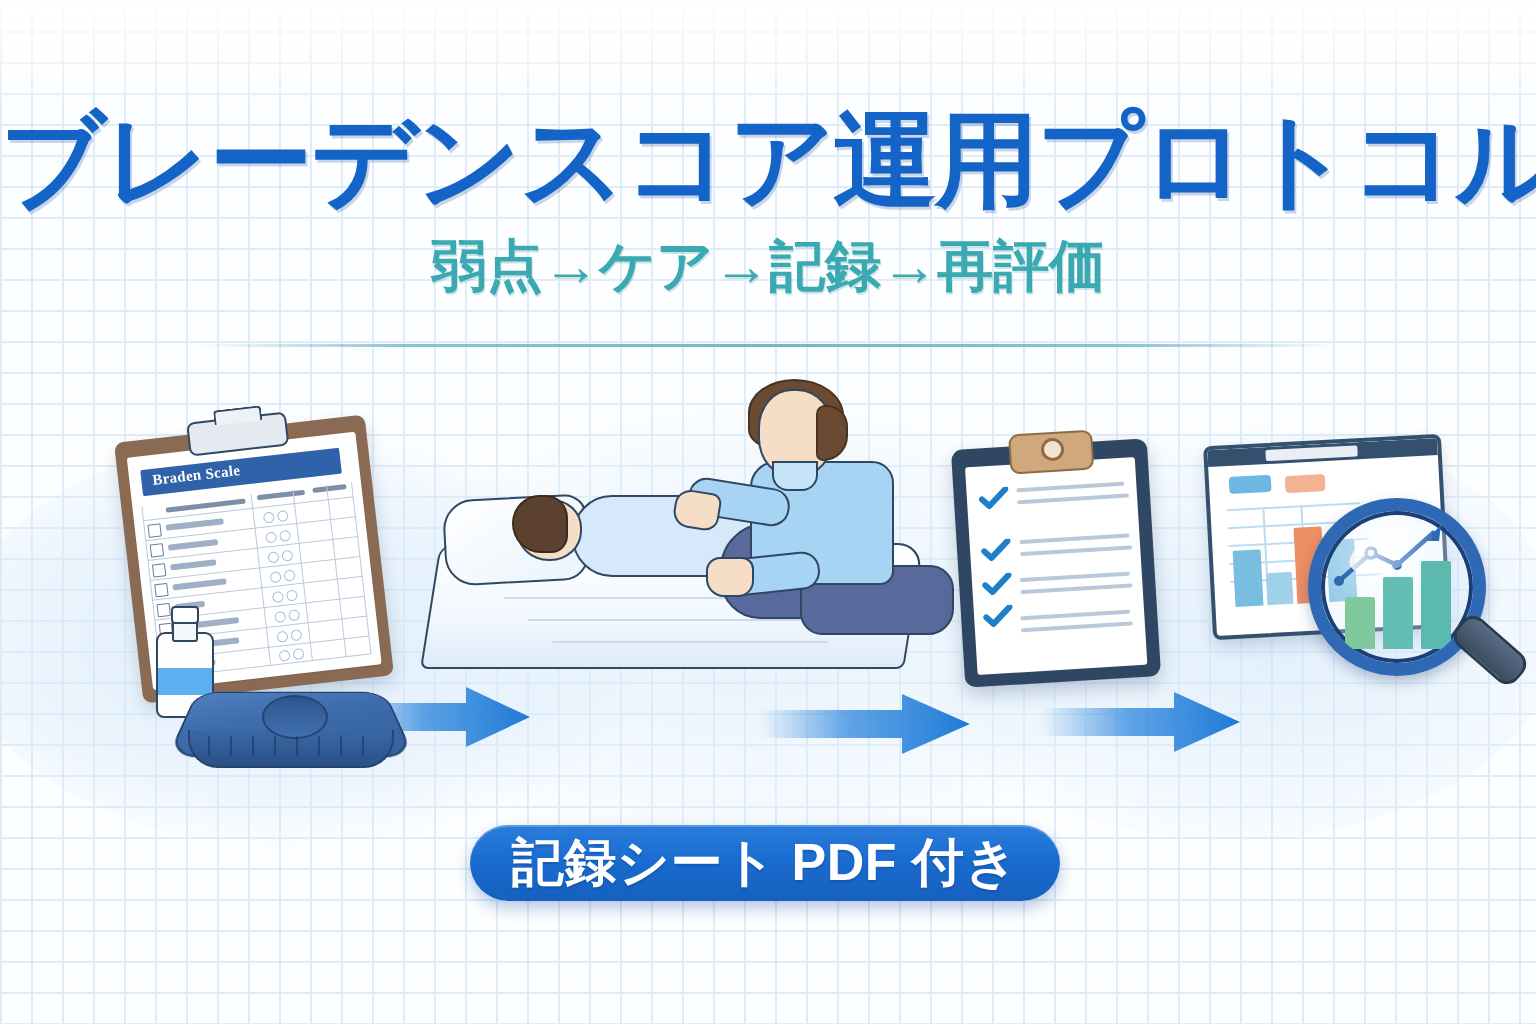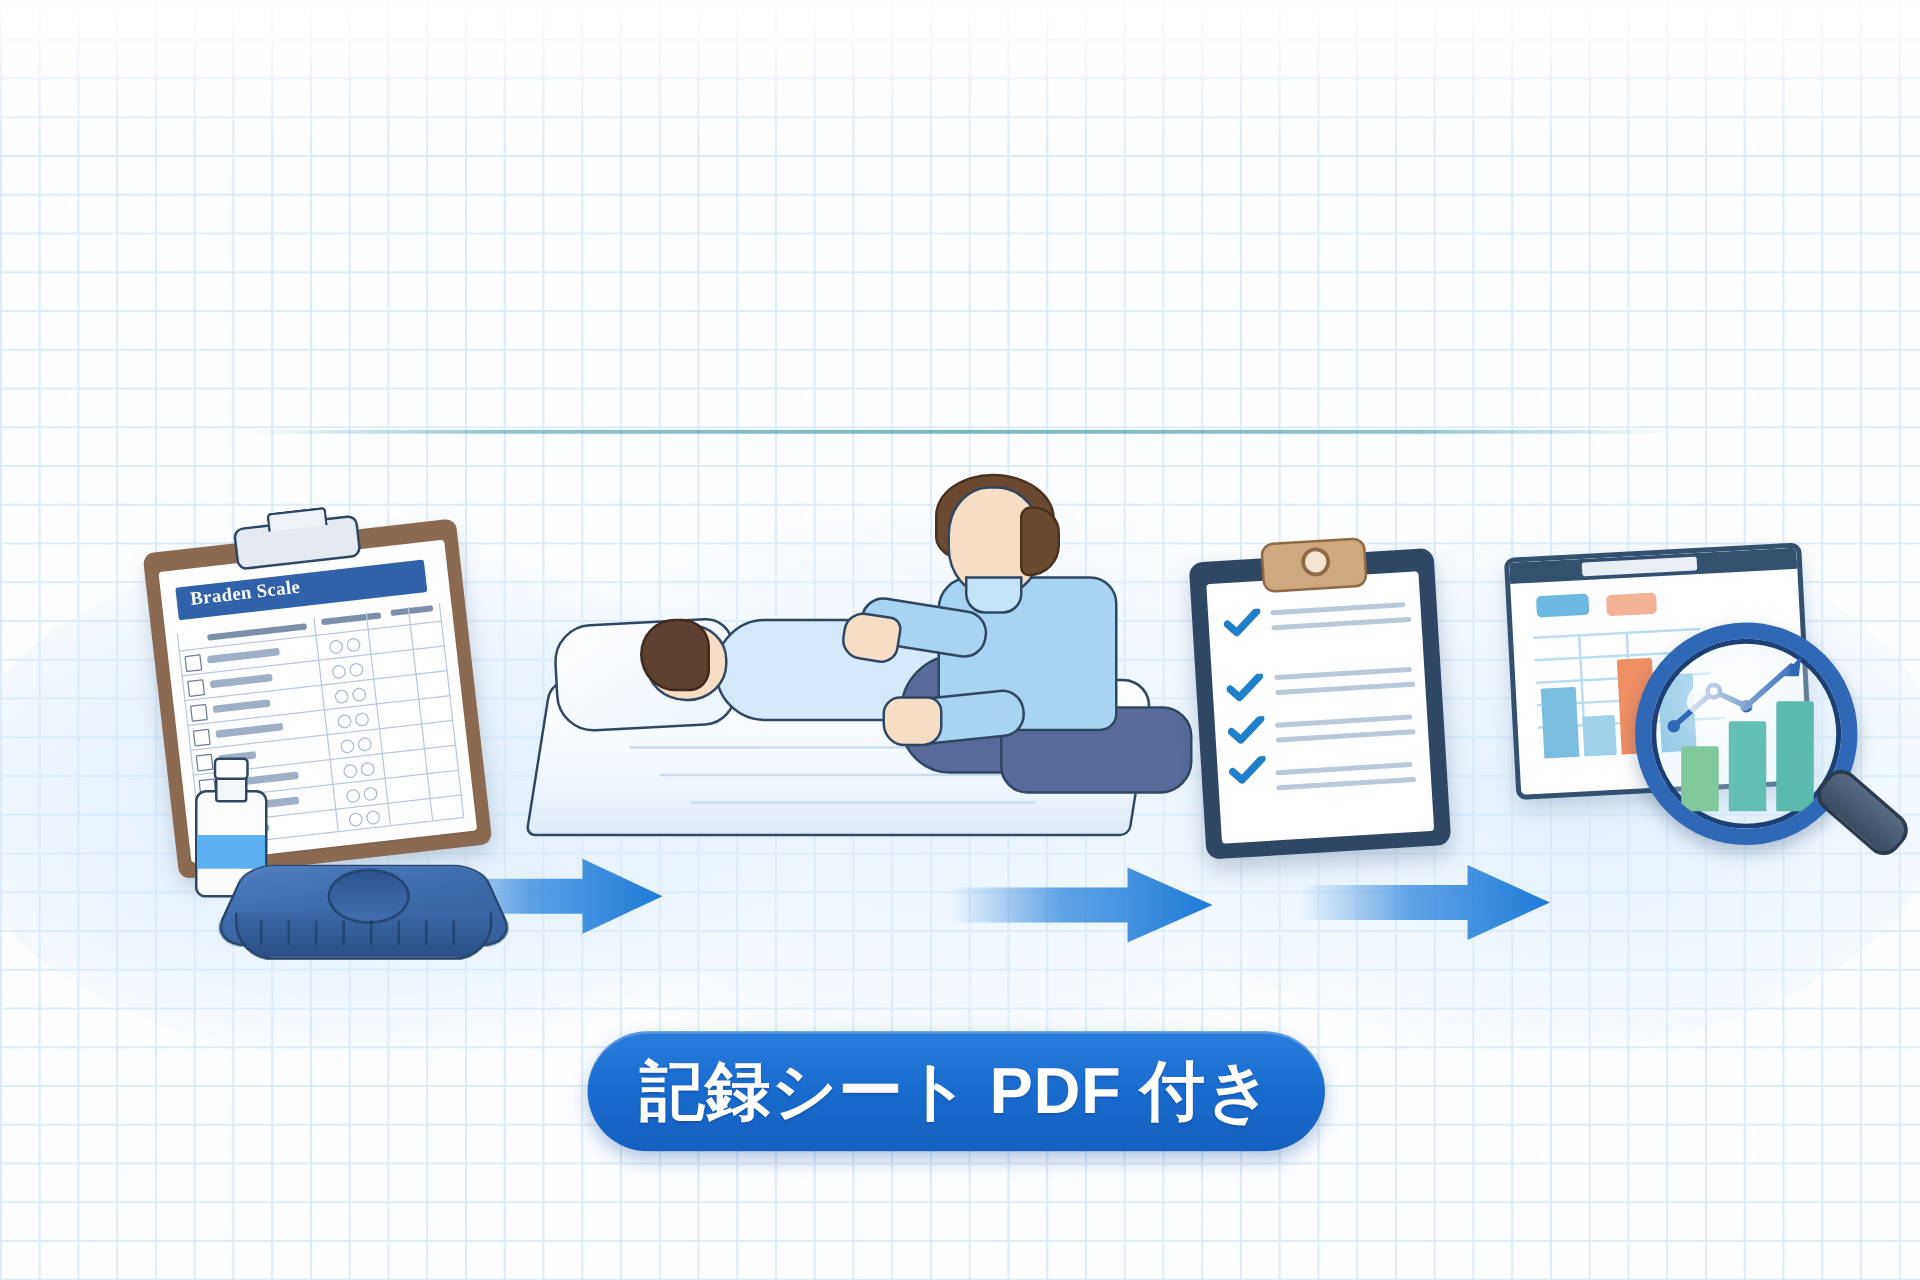--- a/index.html
+++ b/index.html
@@ -199,41 +199,45 @@
   #lens .handle{position:absolute;left:142px;top:134px;width:74px;height:30px;
     background:linear-gradient(to bottom,#566b83,#3b4c60);border:3px solid #2b3a4c;
     border-radius:14px;transform:rotate(41deg);}
 
   
   .arrow{position:absolute;height:64px;}
   .arrow svg{display:block;width:100%;height:100%;}
 
   
   #badge{
-    position:absolute;left:470px;top:825px;width:590px;height:96px;
+    position:absolute;left:470px;top:825px;width:590px;height:76px;
     background:linear-gradient(to bottom,#2a7ddb 0%,#1a6cd0 46%,#1560bf 100%);
     border-radius:48px;
     box-shadow:0 7px 16px rgba(25,80,165,.32), inset 0 2px 0 rgba(255,255,255,.22);
     display:flex;align-items:center;justify-content:center;
   }
   #badge span{
     color:#ffffff;font-size:52px;font-weight:900;letter-spacing:.5px;white-space:nowrap;
     text-shadow:0 2px 2px rgba(10,50,110,.30);
   }
 </style>
 </head>
 <body>
 
 <div id="canvas">
 
   <div class="wash w1"></div>
   <div class="wash w2"></div>
   <div class="wash w3"></div>
   <div class="wash top"></div>
 
+  <div id="header">
+    <h1 id="title">ブレーデンスコア運用プロトコル</h1>
+    <h2 id="subtitle">弱点→ケア→記録→再評価</h2>
+  </div>
   <div id="divider"></div>
 
   <div id="scene">
 
     <div class="arrow" style="left:340px;top:315px;width:190px;">
       <svg viewBox="0 0 190 64" preserveAspectRatio="none">
         <defs>
             <linearGradient id="ag1" x1="0" y1="0" x2="1" y2="0">
           <stop offset="0%" stop-color="#2a84dd" stop-opacity="0"></stop>
           <stop offset="45%" stop-color="#2a84dd" stop-opacity=".75"></stop>

